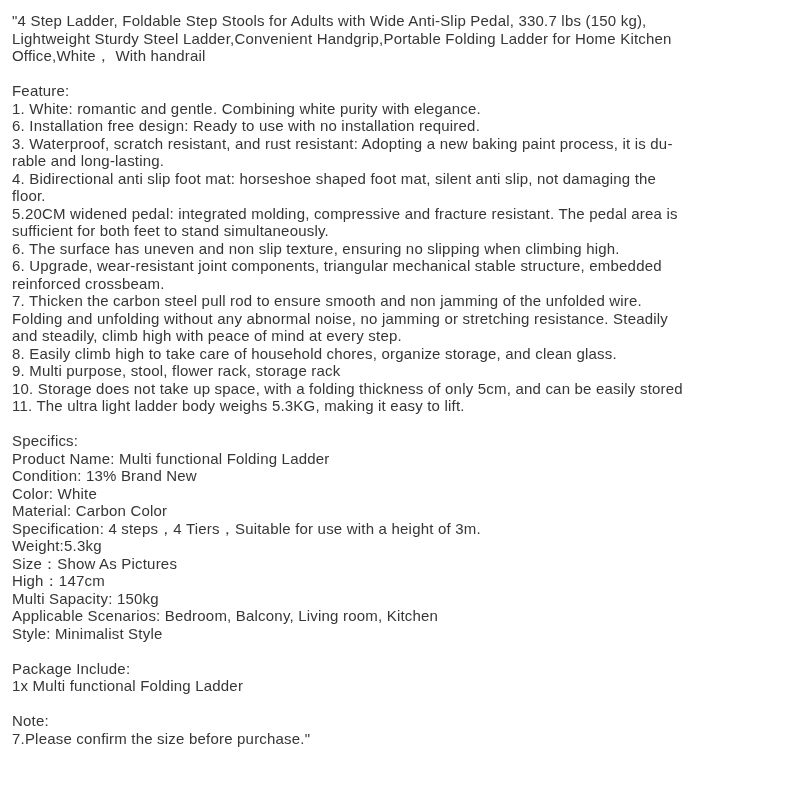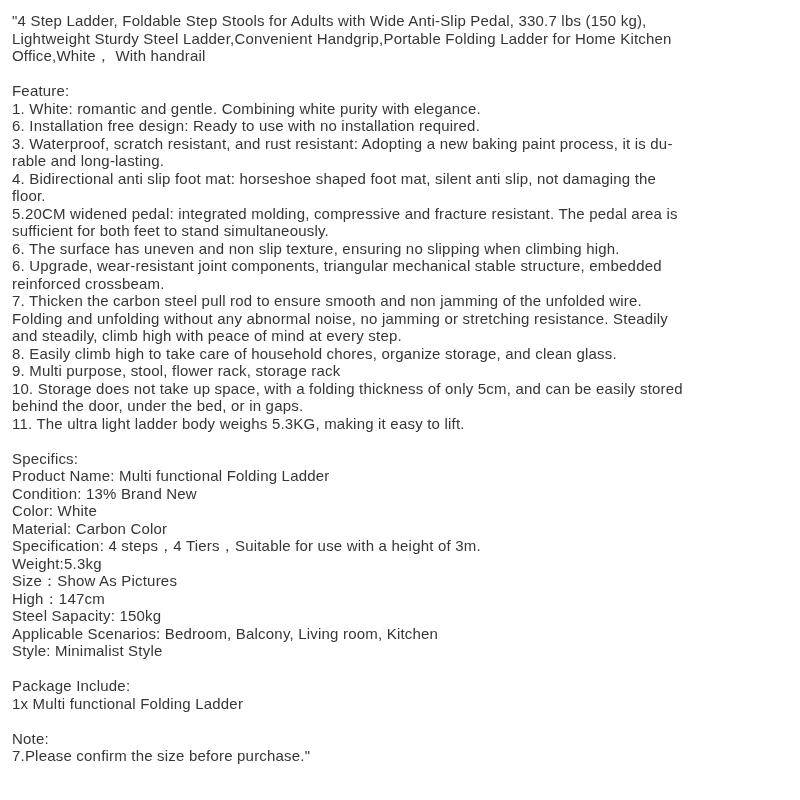--- a/index.html
+++ b/index.html
@@ -50,35 +50,34 @@
     <div class="line">sufficient for both feet to stand simultaneously.</div>
     <div class="line">6. The surface has uneven and non slip texture, ensuring no slipping when climbing high.</div>
     <div class="line">6. Upgrade, wear-resistant joint components, triangular mechanical stable structure, embedded</div>
     <div class="line">reinforced crossbeam.</div>
     <div class="line">7. Thicken the carbon steel pull rod to ensure smooth and non jamming of the unfolded wire.</div>
     <div class="line">Folding and unfolding without any abnormal noise, no jamming or stretching resistance. Steadily</div>
     <div class="line">and steadily, climb high with peace of mind at every step.</div>
     <div class="line">8. Easily climb high to take care of household chores, organize storage, and clean glass.</div>
     <div class="line">9. Multi purpose, stool, flower rack, storage rack</div>
     <div class="line">10. Storage does not take up space, with a folding thickness of only 5cm, and can be easily stored</div>
-    <div class="line">behind the door, under the bed, or in gaps.</div>
     <div class="line">11. The ultra light ladder body weighs 5.3KG, making it easy to lift.</div>
   </div>
 
   <div class="sec">
     <div class="line">Specifics:</div>
     <div class="line">Product Name: Multi functional Folding Ladder</div>
     <div class="line">Condition: 13% Brand New</div>
     <div class="line">Color: White</div>
     <div class="line">Material: Carbon Color</div>
     <div class="line">Specification: 4 steps，4 Tiers，Suitable for use with a height of 3m.</div>
     <div class="line">Weight:5.3kg</div>
     <div class="line">Size：Show As Pictures</div>
     <div class="line">High：147cm</div>
-    <div class="line">Steel Sapacity: 150kg</div>
+    <div class="line">Multi Sapacity: 150kg</div>
     <div class="line">Applicable Scenarios: Bedroom, Balcony, Living room, Kitchen</div>
     <div class="line">Style: Minimalist Style</div>
   </div>
 
   <div class="sec">
     <div class="line">Package Include:</div>
     <div class="line">1x Multi functional Folding Ladder</div>
   </div>
 
   <div class="sec">

